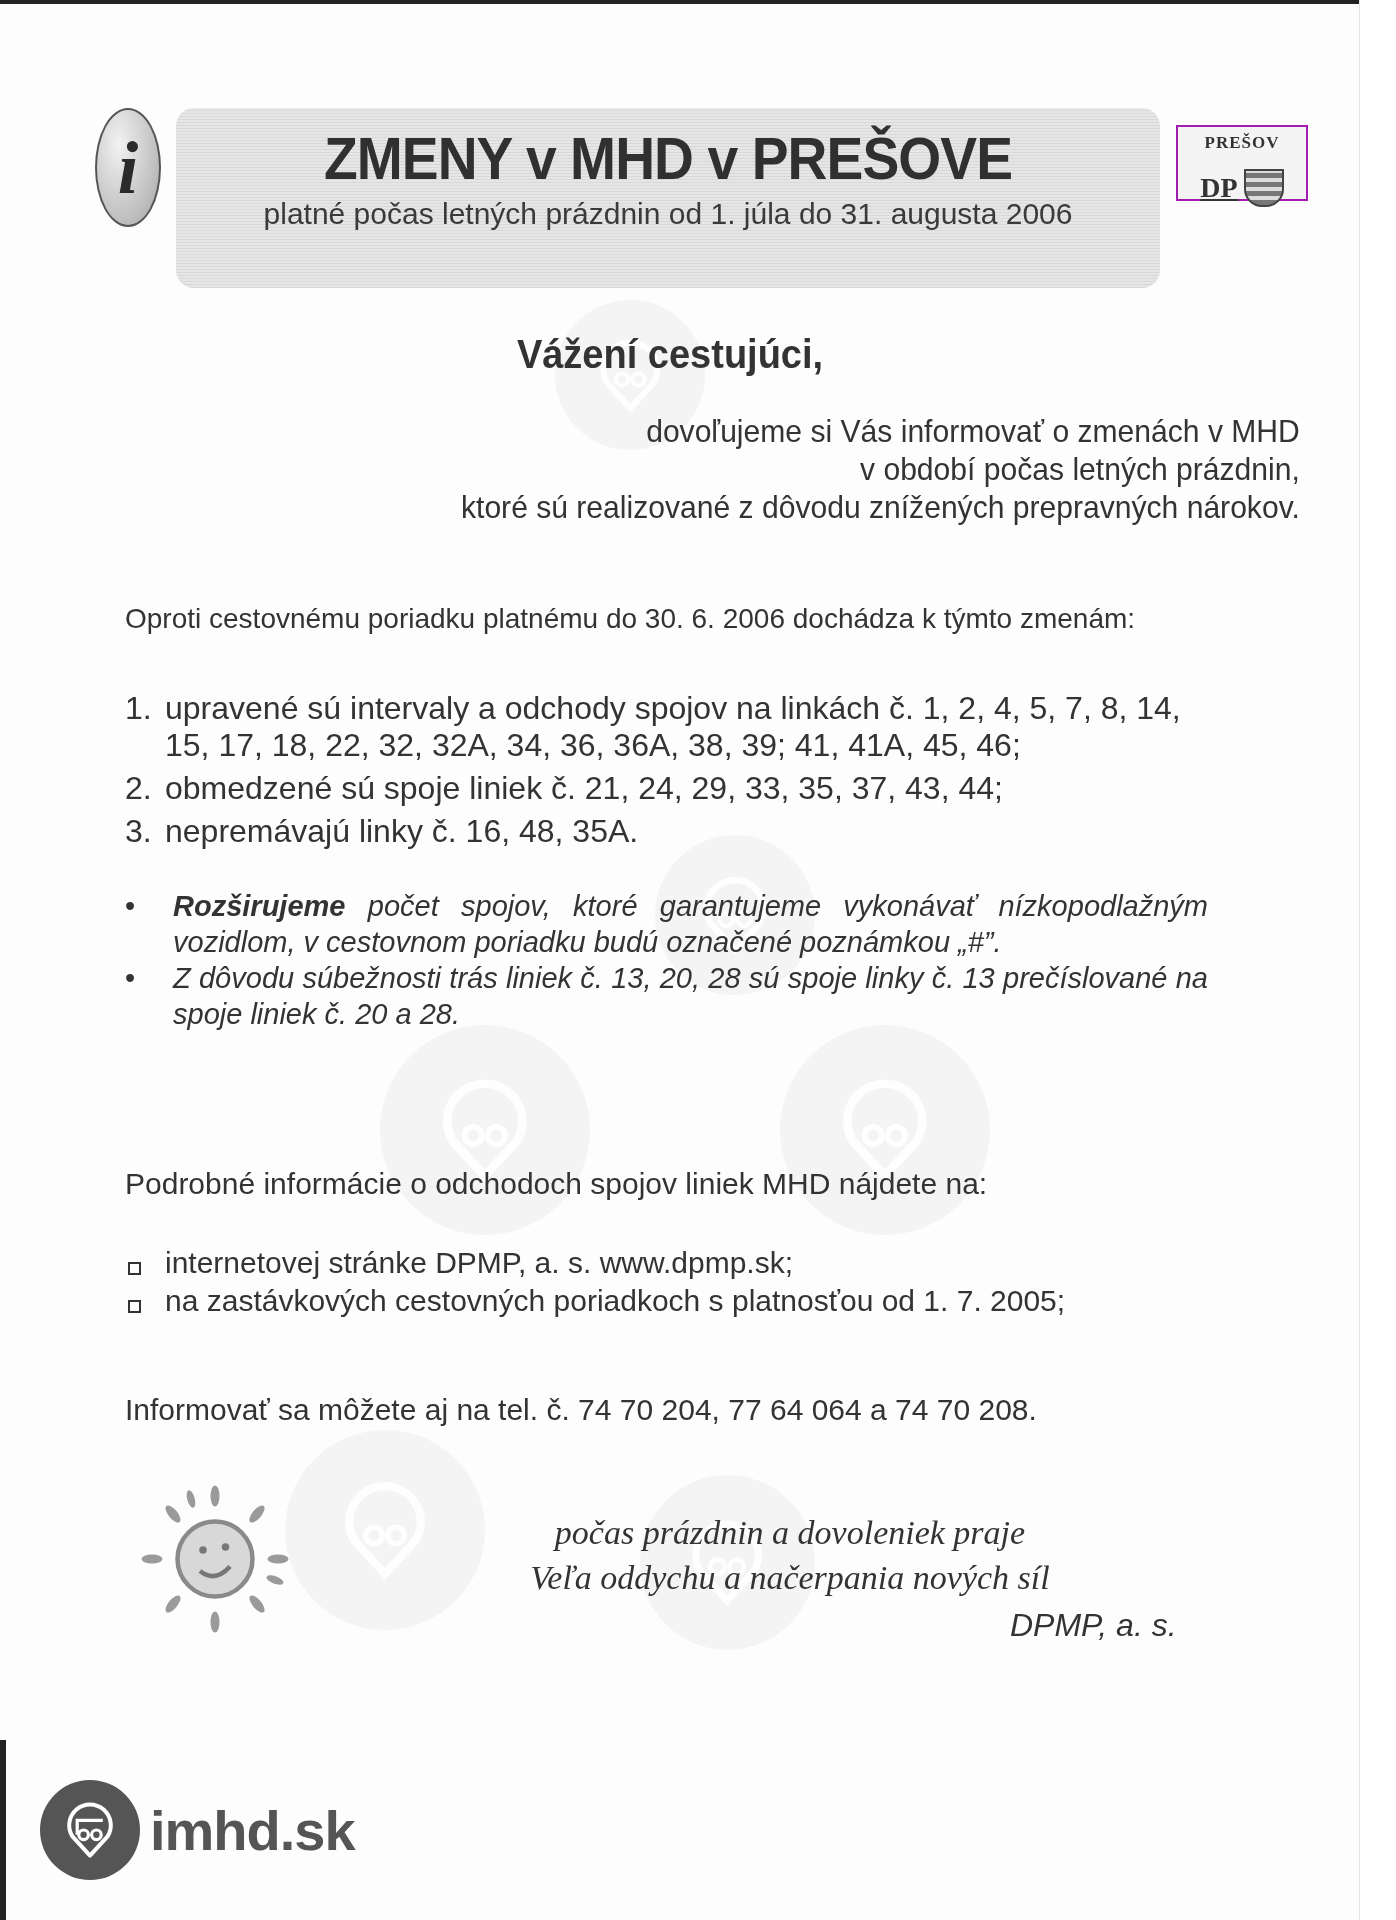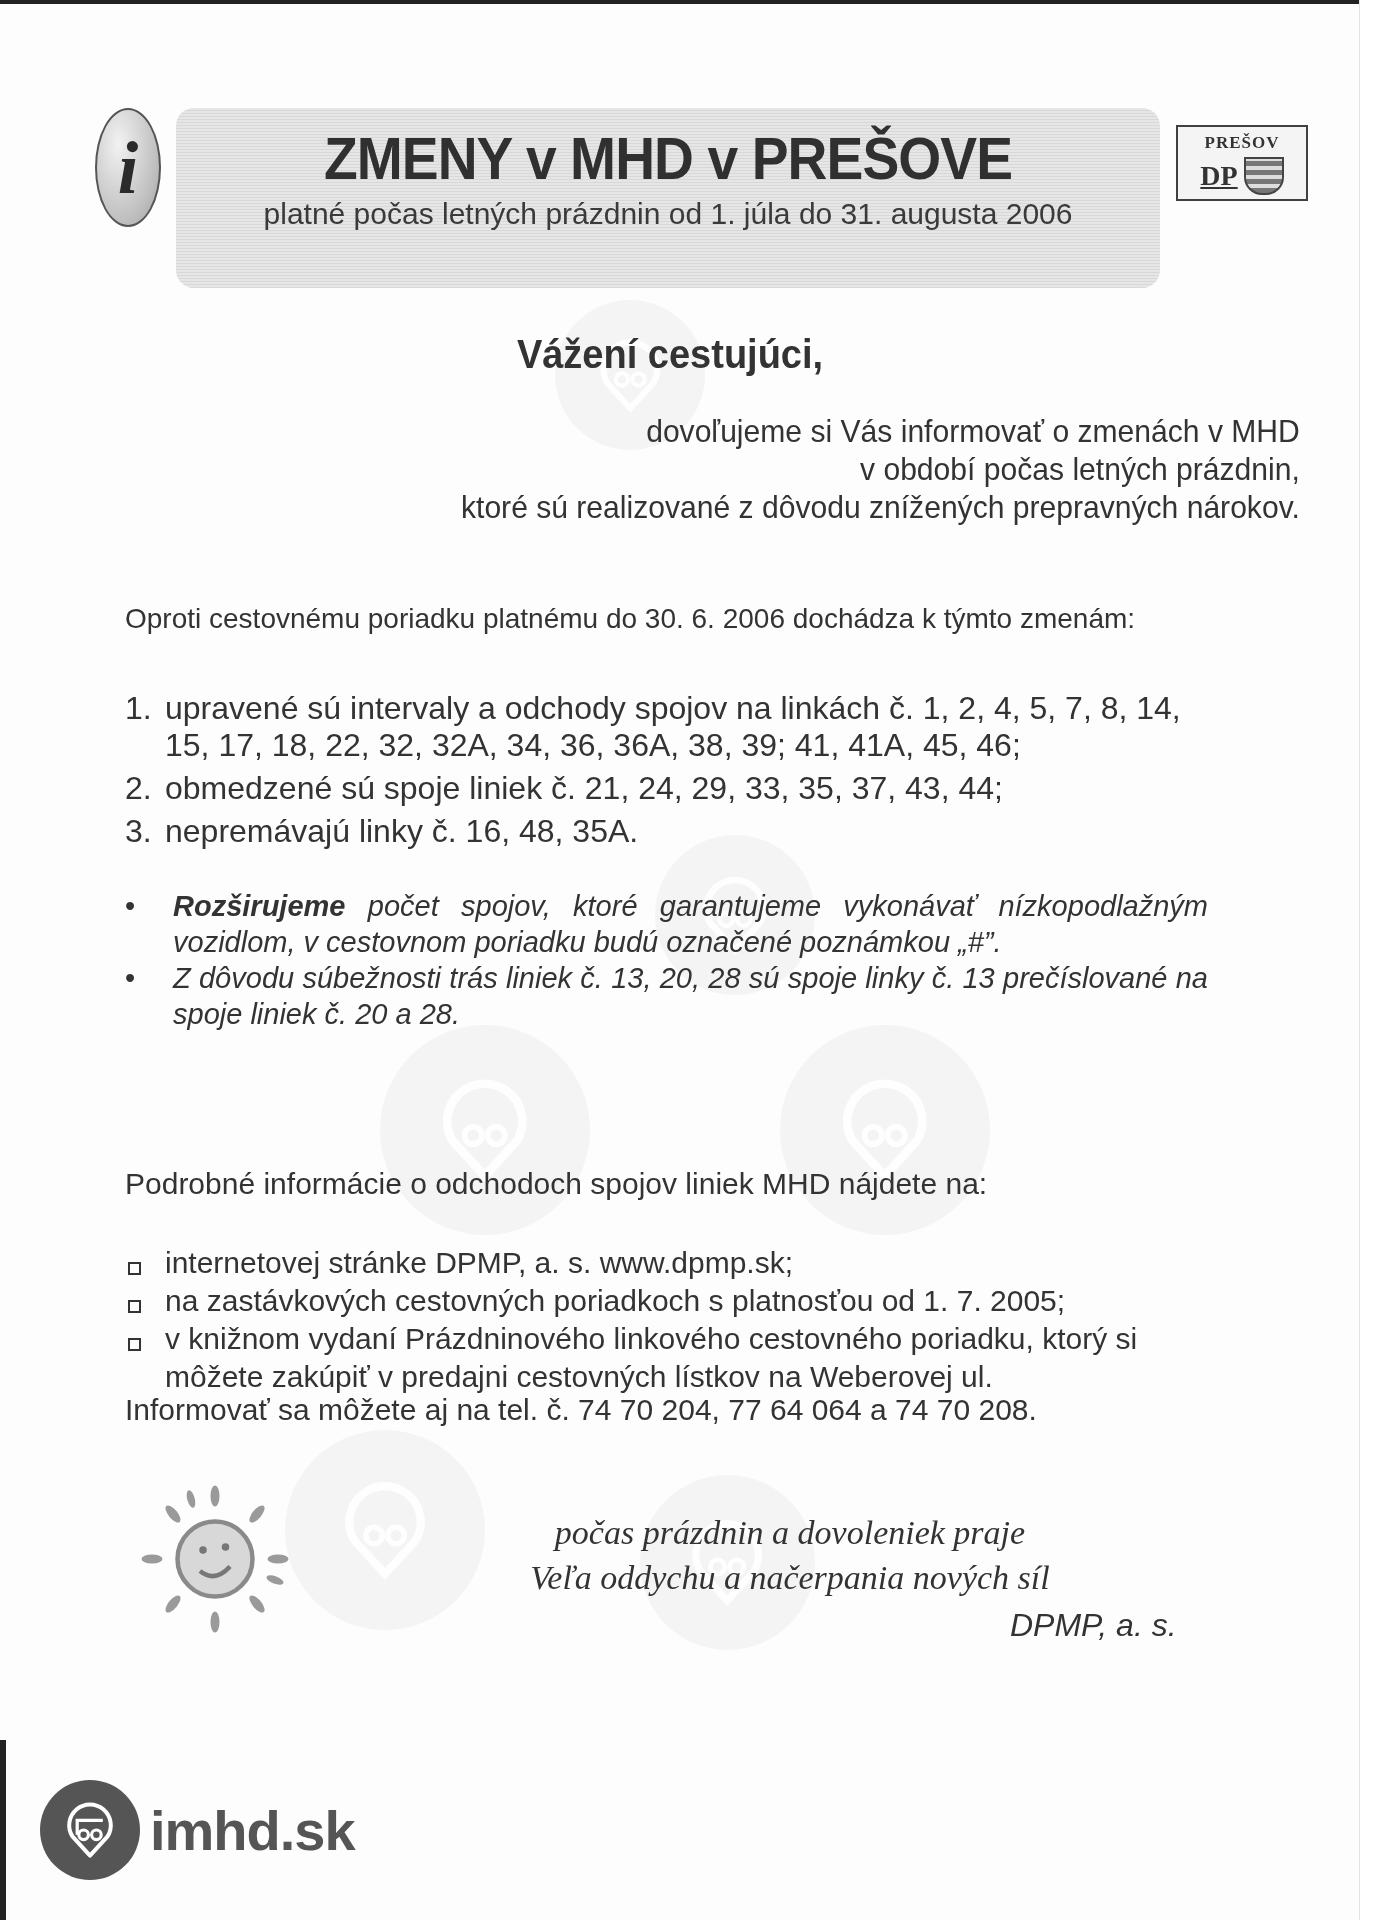--- a/index.html
+++ b/index.html
@@ -23,24 +23,24 @@
     .title-box {
       position: absolute; left: 176px; top: 108px; width: 984px; height: 180px;
       border-radius: 18px;
       background: repeating-linear-gradient(0deg, #d8d8d8 0px, #d8d8d8 1px, #e6e6e6 1px, #e6e6e6 3px);
       text-align: center;
     }
     .title-main { font-family: "Liberation Sans", sans-serif; font-weight: bold; font-size: 60px; letter-spacing: -1px; color: #303030; margin-top: 18px; line-height: 66px; transform: scaleX(0.92); }
     .title-sub { font-size: 30px; color: #3a3a3a; margin-top: 4px; line-height: 36px; }
     .logo-box {
       position: absolute; left: 1176px; top: 125px; width: 128px; height: 72px;
-      border: 2px solid #404040; background: #f4f4f4; text-align: center;
+      border: 2px solid #a21caf; background: #f4f4f4; text-align: center;
     }
     .logo-top { font-family: "Liberation Serif", serif; font-weight: bold; font-size: 17px; letter-spacing: 1px; color: #333; margin-top: 6px; }
-    .logo-row { display: flex; justify-content: center; align-items: center; gap: 6px; margin-top: 4px; }
+    .logo-row { display: flex; justify-content: center; align-items: center; gap: 6px; margin-top: 16px; }
     .logo-dp { font-family: "Liberation Serif", serif; font-weight: bold; font-size: 28px; color: #333; text-decoration: underline; }
     .logo-shield { width: 36px; height: 34px; border: 2px solid #444; border-radius: 0 0 18px 18px; background: repeating-linear-gradient(0deg, #777 0 5px, #ddd 5px 9px); }
 
     
     .wm { position: absolute; border-radius: 50%; background: #f1f1f1; opacity: 0.75; display: flex; align-items: center; justify-content: center; }
     .wm svg { width: 55%; height: 55%; }
 
     
     .greeting { position: absolute; left: 0; width: 1340px; top: 332px; text-align: center; font-weight: bold; font-size: 40px; color: #333; transform: scaleX(0.95); }
     .intro { position: absolute; left: 0; width: 1340px; top: 412px; text-align: right; font-size: 32px; line-height: 38px; color: #333; }
@@ -176,26 +176,20 @@
         <i></i>
       </span>
     <span>internetovej stránke DPMP, a. s. www.dpmp.sk;</span>
   </div>
   <div class="item">
     <span class="box">
         <i></i>
       </span>
     <span>na zastávkových cestovných poriadkoch s platnosťou od 1. 7. 2005;</span>
   </div>
-  <div class="item">
-    <span class="box">
-        <i></i>
-      </span>
-    <span>v knižnom vydaní Prázdninového linkového cestovného poriadku, ktorý si môžete zakúpiť v predajni cestovných lístkov na Weberovej ul.</span>
-  </div>
 </div>
 
 <div class="phones">Informovať sa môžete aj na tel. č. 74 70 204, 77 64 064 a 74 70 208.</div>
 
 <svg class="sun" viewBox="0 0 100 100">
   <g fill="#9a9a9a">
     <ellipse cx="50" cy="8" rx="3" ry="7"></ellipse>
     <ellipse cx="50" cy="92" rx="3" ry="7"></ellipse>
     <ellipse cx="8" cy="50" rx="7" ry="3"></ellipse>
     <ellipse cx="92" cy="50" rx="7" ry="3"></ellipse>

